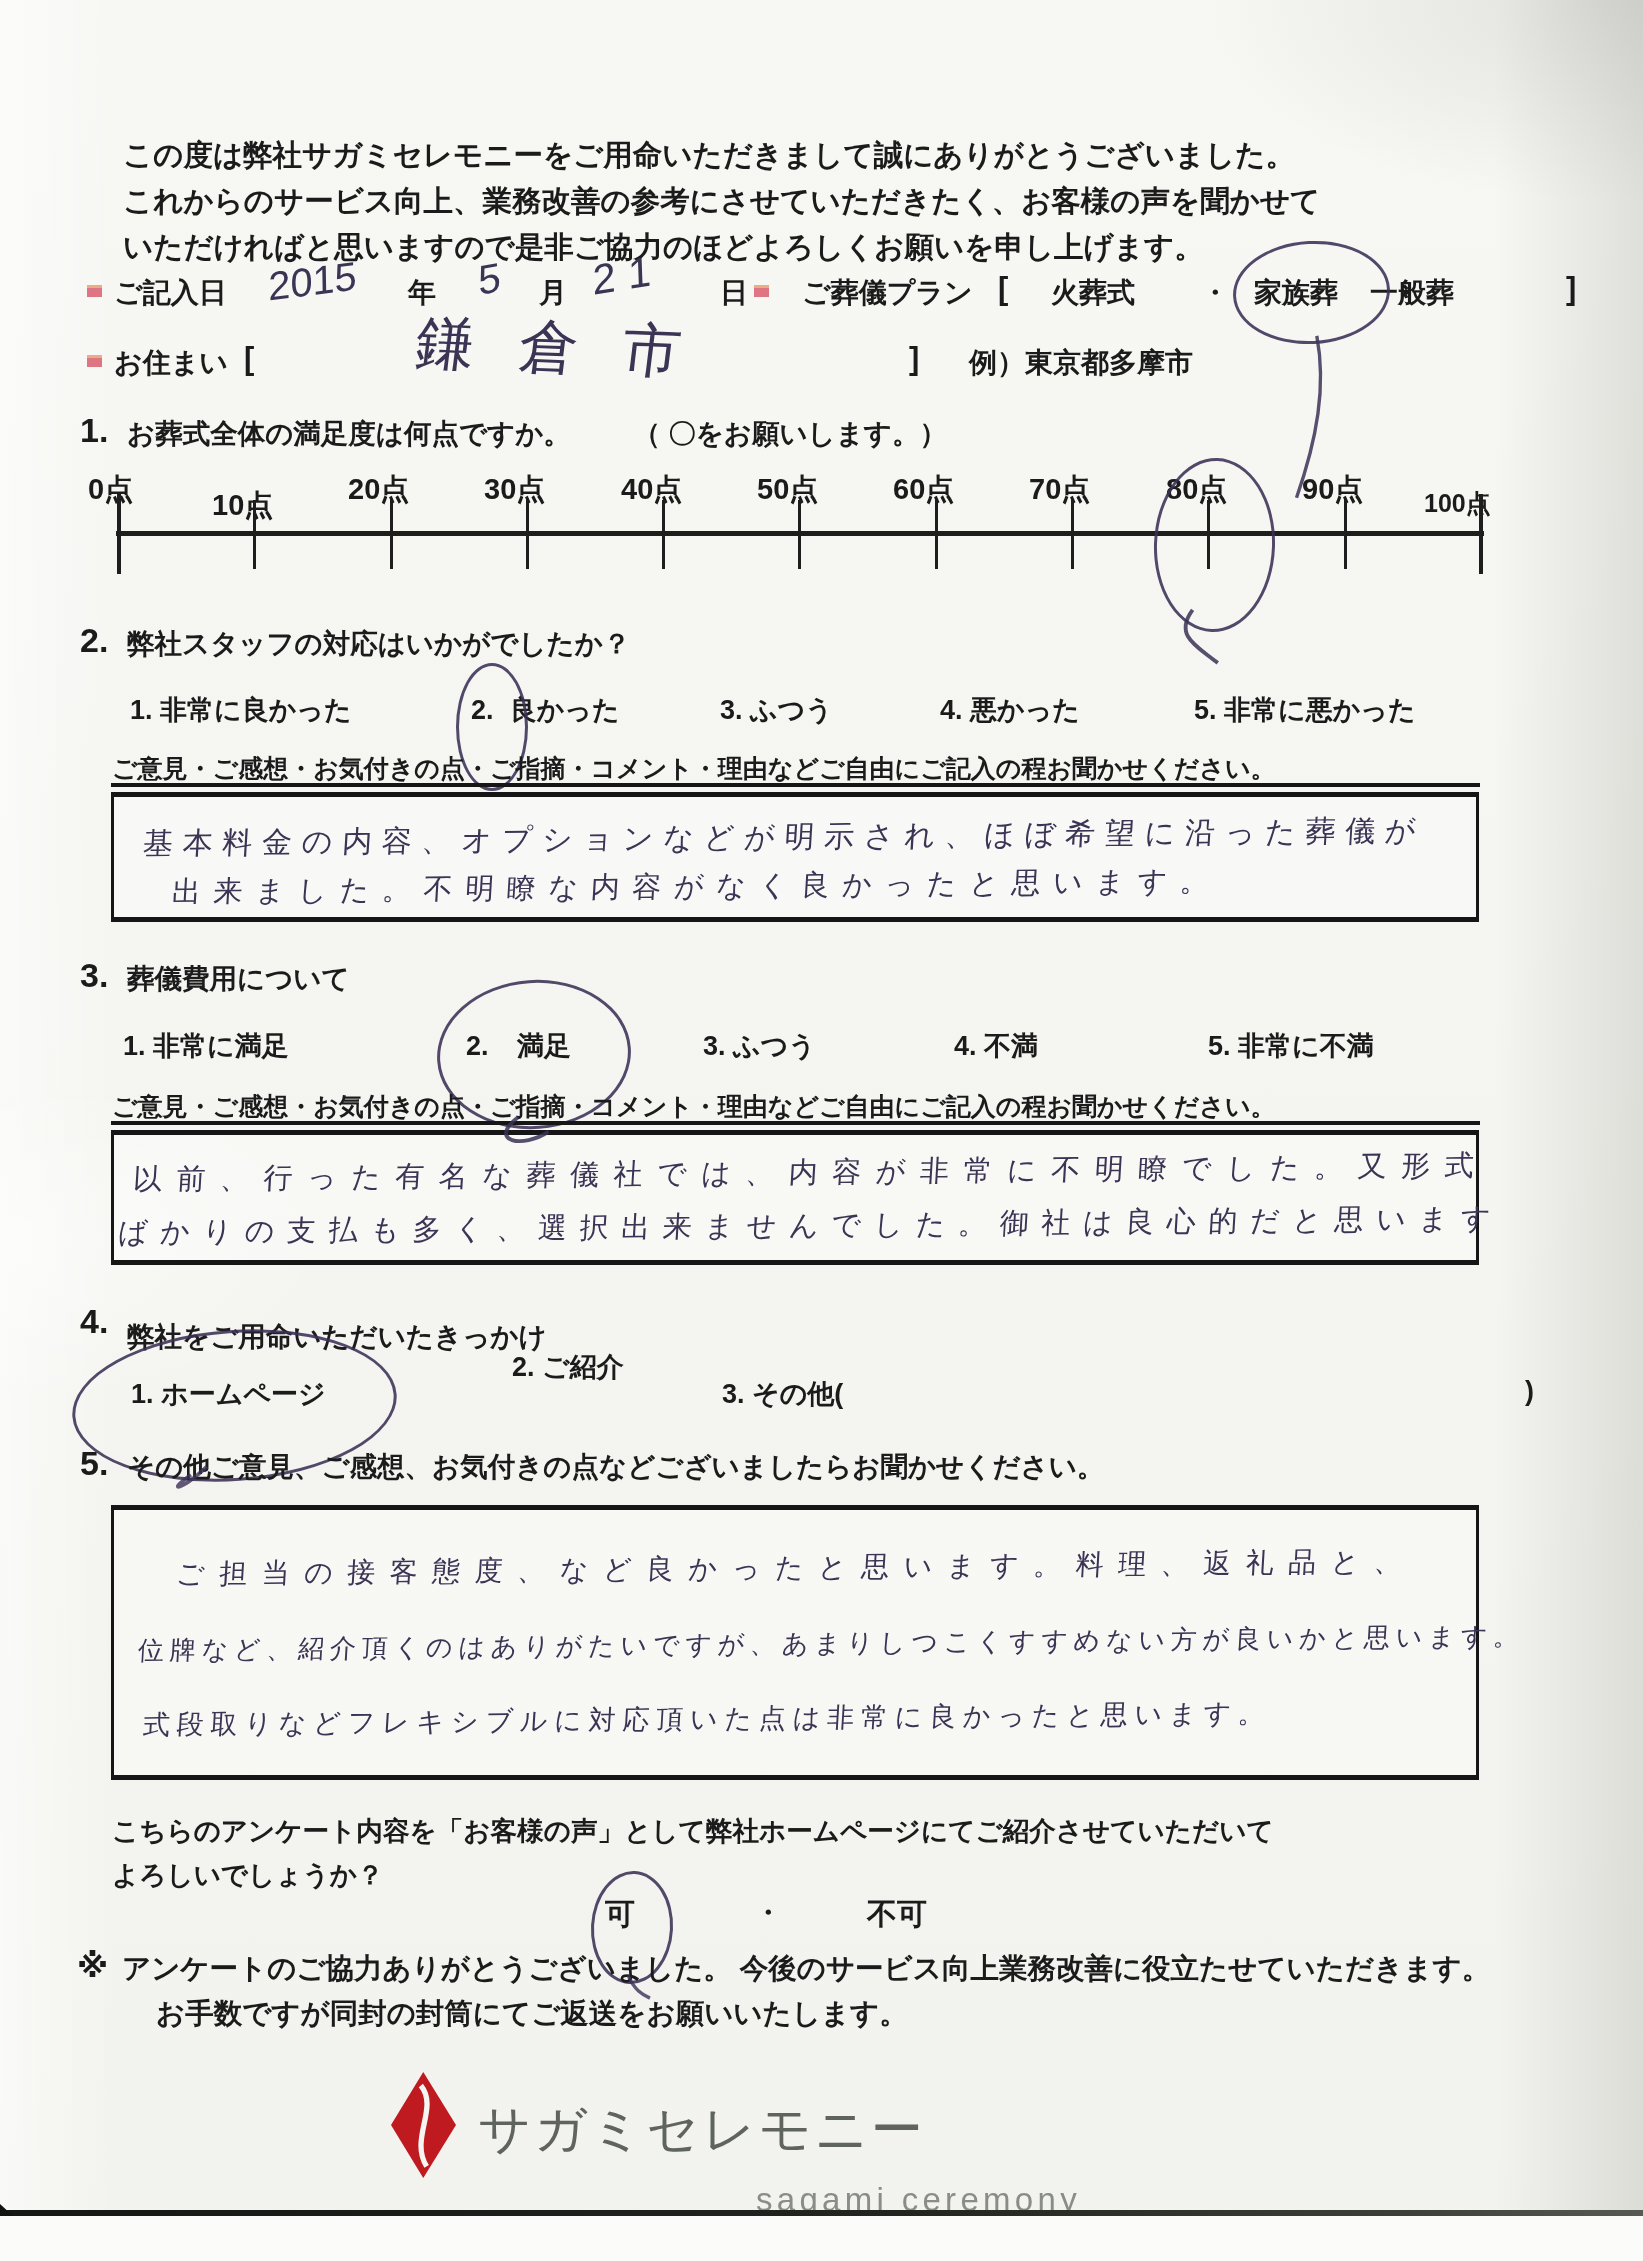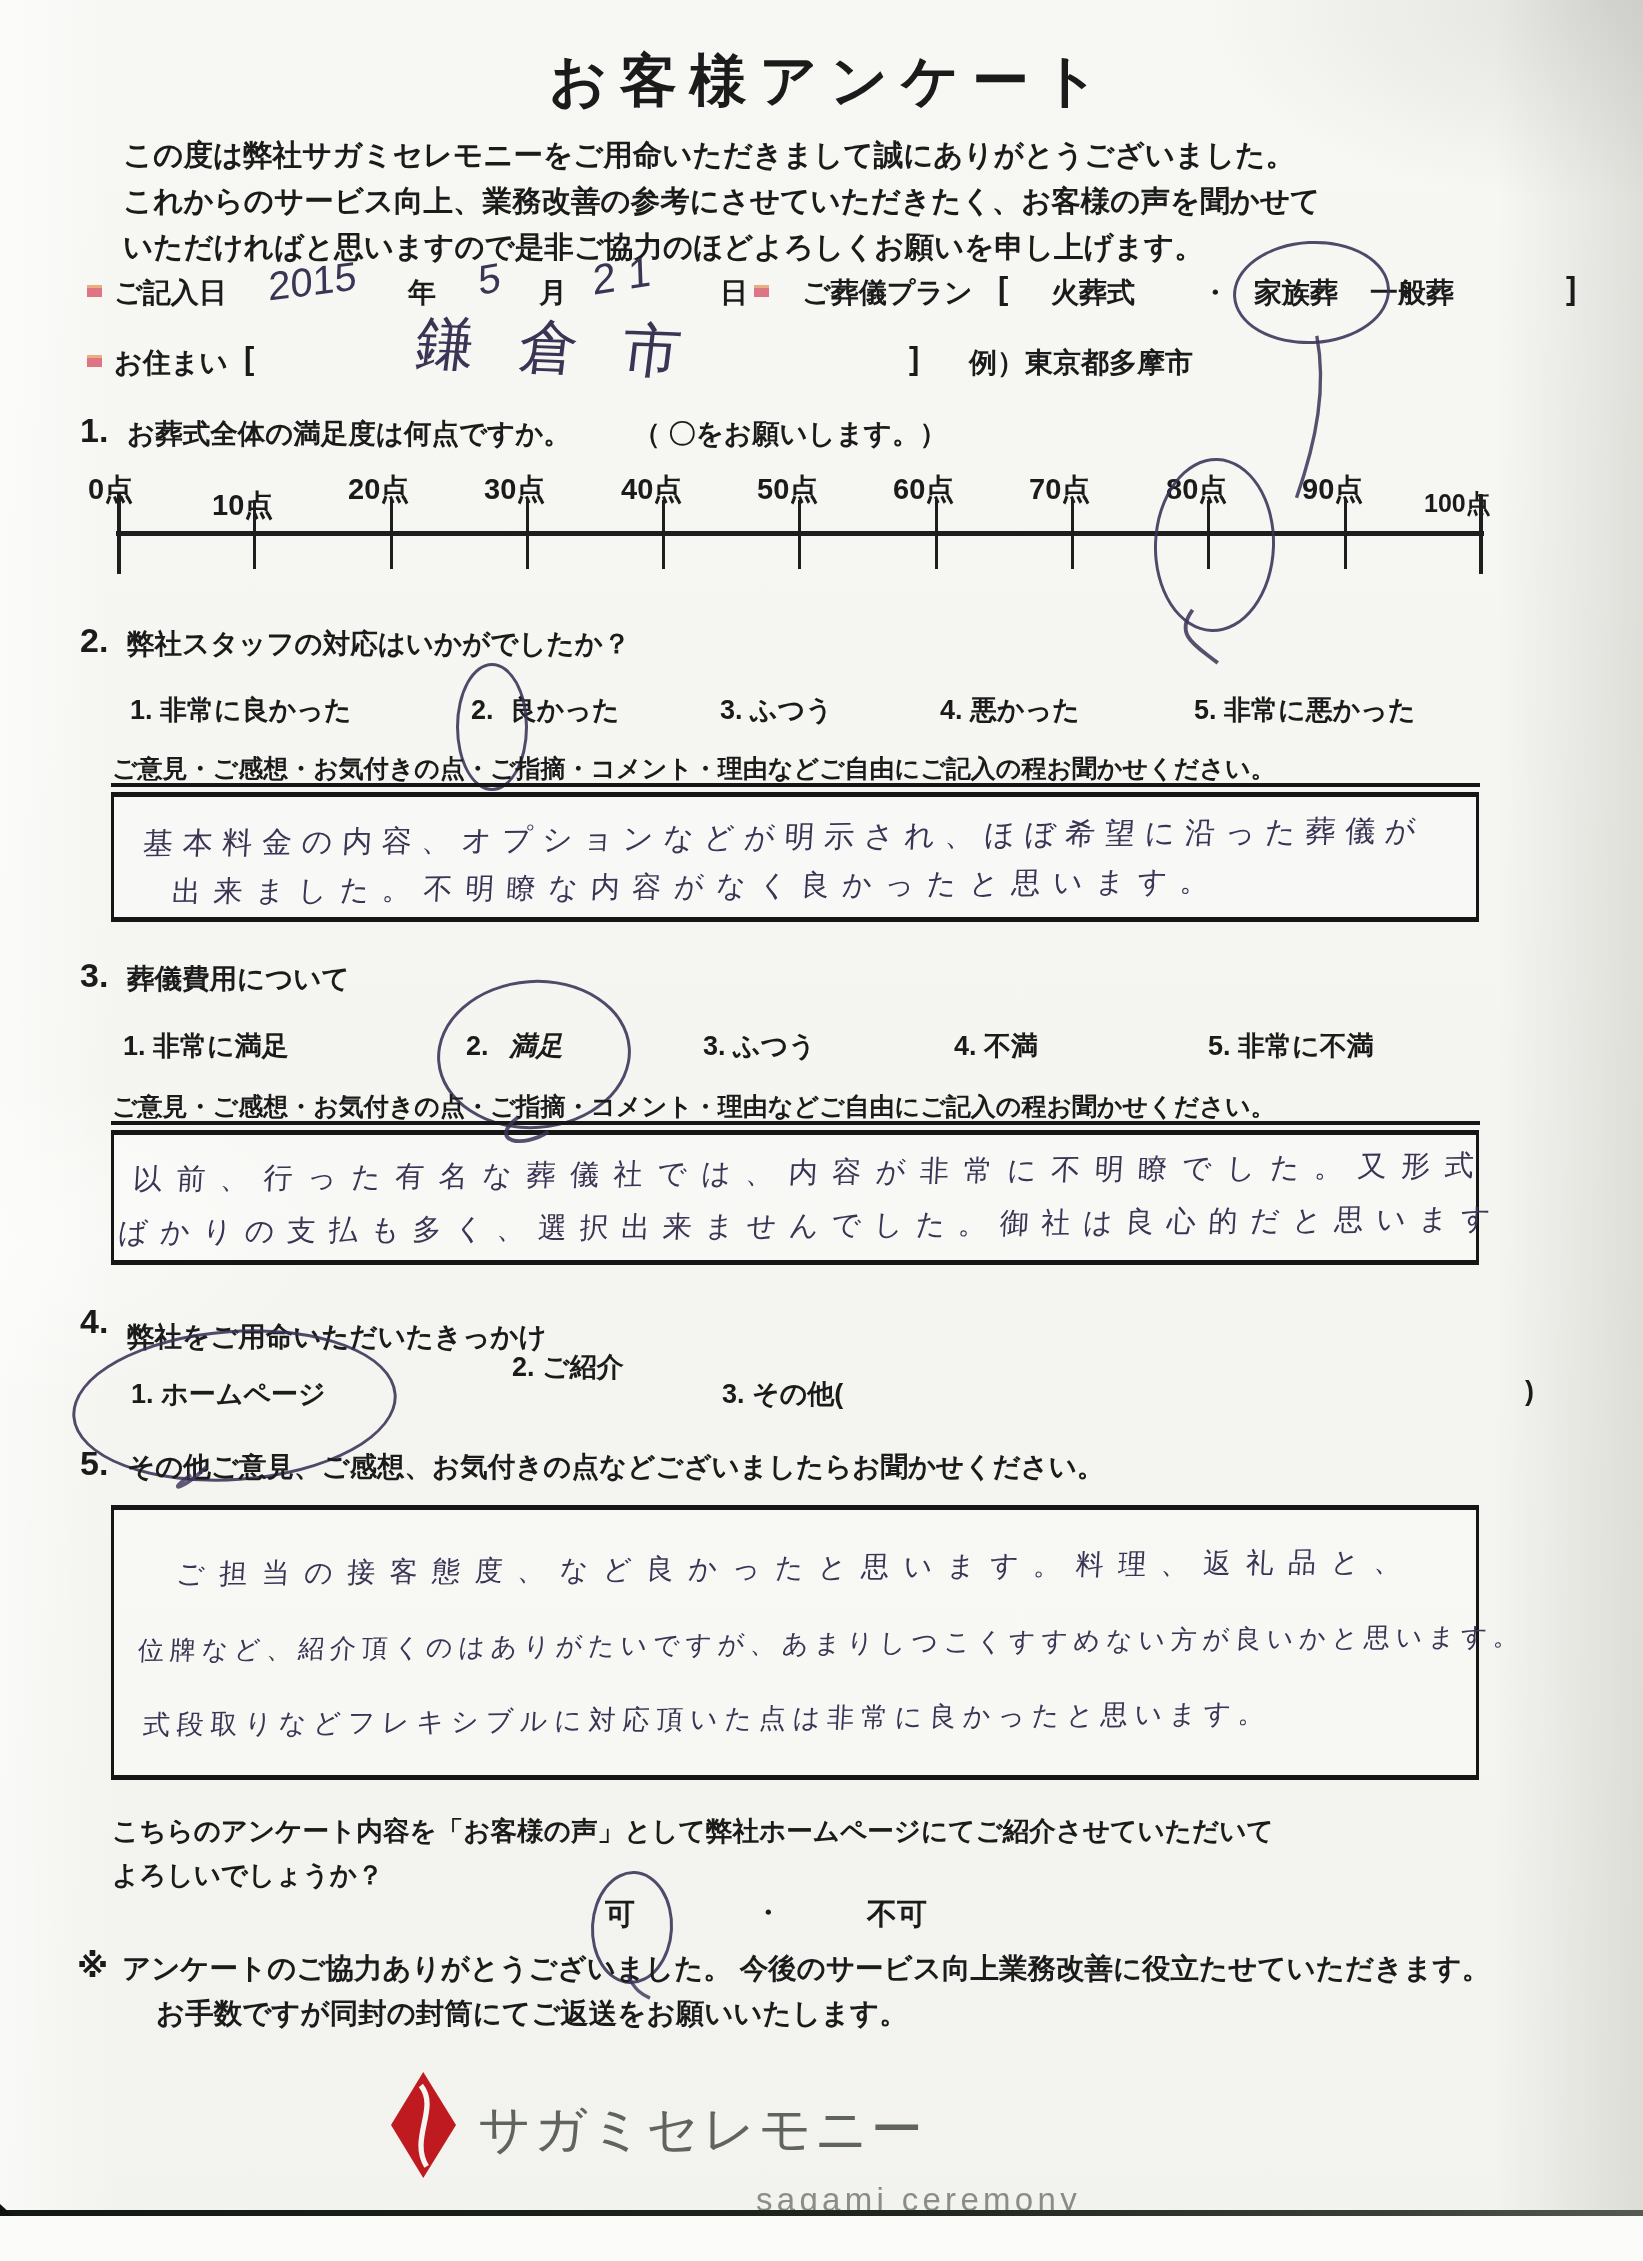--- a/index.html
+++ b/index.html
@@ -21,21 +21,20 @@
   .box{position:absolute;border:3.4px solid #161616;border-top-width:5.8px;border-bottom-width:5.8px;background:rgba(255,255,255,.35);}
   .uline{position:absolute;background:#161616;height:4.3px;}
   .bullet{position:absolute;width:14.5px;height:11.6px;background:#dd7583;box-shadow:inset 0 2.9px 0 rgba(245,220,130,.55);}
   svg.overlay{position:absolute;left:0;top:0;pointer-events:none;}
 </style>
 </head>
 <body>
 
 <div id="page">
 
-  <div class="abs b" style="left:549px;top:43px;font-size:57px;letter-spacing:12.6px;">お客様アンケート</div>
 
   <div class="abs b" style="left:123px;top:136px;font-size:29.5px;">この度は弊社サガミセレモニーをご用命いただきまして誠にありがとうございました。</div>
   <div class="abs b" style="left:123px;top:182px;font-size:29.5px;">これからのサービス向上、業務改善の参考にさせていただきたく、お客様の声を聞かせて</div>
   <div class="abs b" style="left:123px;top:228px;font-size:29.5px;">いただければと思いますので是非ご協力のほどよろしくお願いを申し上げます。</div>
 
   <div class="bullet" style="left:87px;top:285px;"></div>
   <div class="abs b" style="left:114px;top:274px;font-size:28px;">ご記入日</div>
   <div class="abs hw" style="left:268px;top:259px;font-size:40px;transform:rotate(-7deg) skewX(-6deg);">2015</div>
   <div class="abs b" style="left:408px;top:274px;font-size:28px;">年</div>
   <div class="abs hw" style="left:478px;top:256px;font-size:41px;transform:rotate(-10deg) skewX(-8deg);">5</div>
@@ -125,21 +124,21 @@
 
   <div class="abs b" style="left:80px;top:956px;font-size:34px;">3.</div>
   <div class="abs b" style="left:127px;top:961px;font-size:27.5px;">葬儀費用について</div>
 
   <div class="abs b" style="left:123px;top:1028px;font-size:27px;">
     <span>1.</span>
     <span>非常に満足</span>
   </div>
   <div class="abs b" style="left:466px;top:1028px;font-size:27px;">
     <span>2.</span>
-    <span style="margin-left:13px;font-style:italic;">満足</span>
+    <span style="margin-left:21px;">満足</span>
   </div>
   <div class="abs b" style="left:703px;top:1028px;font-size:27px;">
     <span>3.</span>
     <span>ふつう</span>
   </div>
   <div class="abs b" style="left:954px;top:1028px;font-size:27px;">
     <span>4.</span>
     <span>不満</span>
   </div>
   <div class="abs b" style="left:1208px;top:1028px;font-size:27px;">

